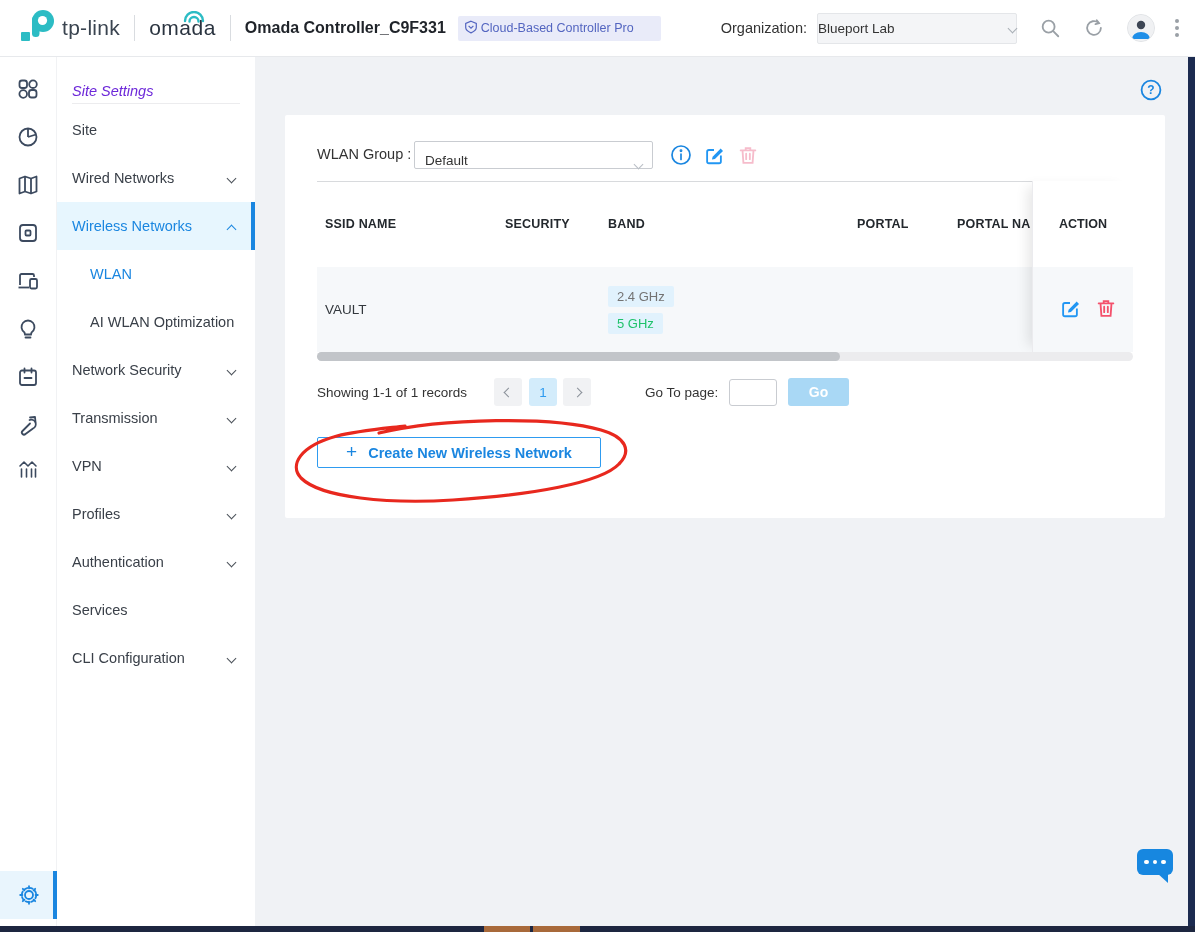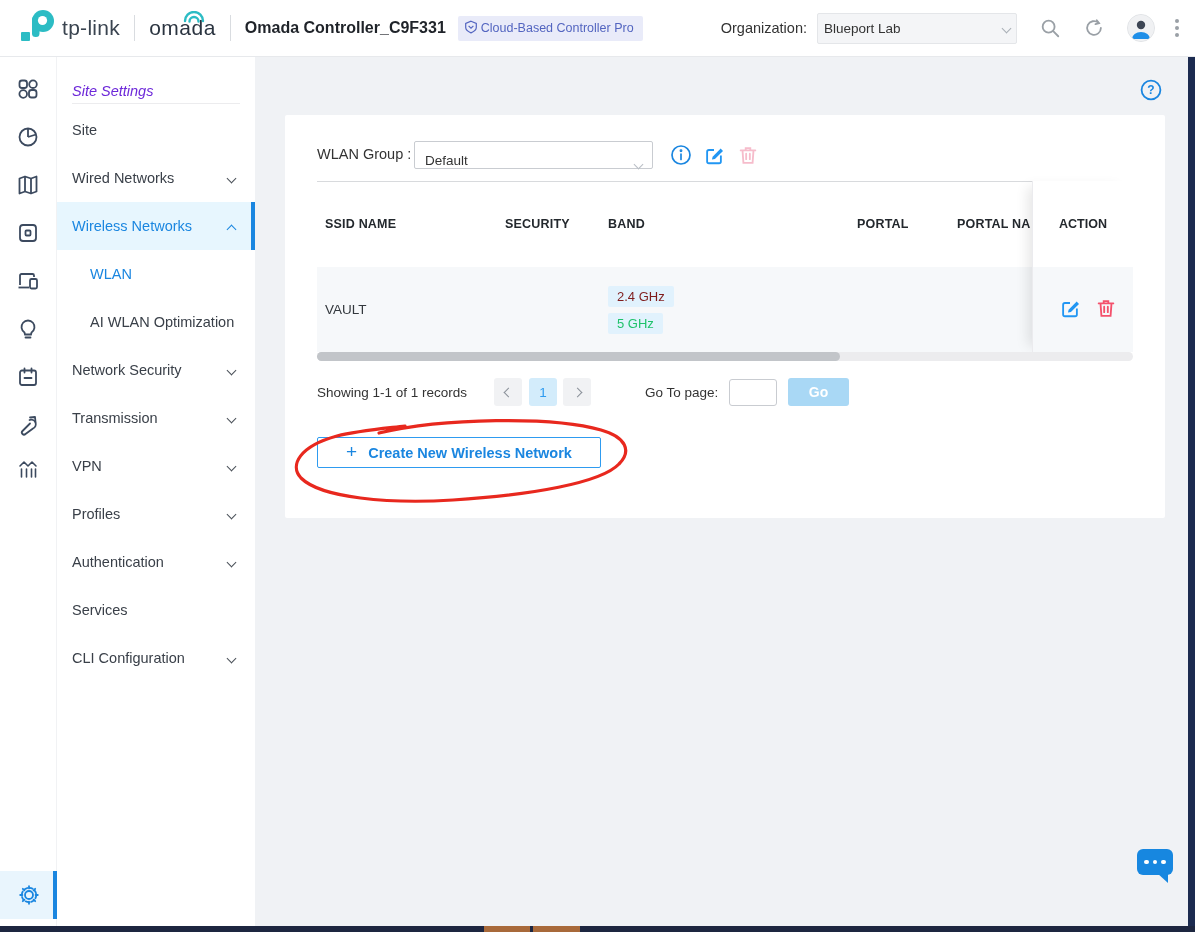--- a/index.html
+++ b/index.html
@@ -9,25 +9,25 @@
   
   .header { position:absolute; left:0; top:0; width:1195px; height:57px; background:#fff;
             border-bottom:1px solid #e7e9ec; display:flex; align-items:center; padding:0 16px 0 18px; z-index:30; }
   .hdr-div { width:1px; height:26px; background:#d9dce0; margin:0 14px; }
   .brand-word { font-size:21px; font-weight:500; color:#3a4450; letter-spacing:.3px; margin-left:6px; }
   .omada-wrap { position:relative; }
   .omada-word { font-size:21px; font-weight:500; color:#2b3440; letter-spacing:.5px; }
   .omada-arcs { position:absolute; left:50%; top:-7px; margin-left:-1px; }
   .ctl-title { font-size:16px; font-weight:bold; color:#1f2329; }
   .badge { display:flex; align-items:center; gap:3px; background:#e9ebf9; border-radius:2px;
-           padding:4px 9px 4px 6px; margin-left:12px; color:#5365c0; font-size:12.5px; }
+           padding:4px 27px 4px 6px; margin-left:12px; color:#5365c0; font-size:12.5px; }
   .hdr-right { margin-left:auto; display:flex; align-items:center; }
   .org-label { font-size:14.5px; color:#333; margin-right:10px;text-align:right; }
   .org-select { width:200px; height:31px; background:#f4f5f7; border:1px solid #e4e6e9; border-radius:2px;
-                display:flex; align-items:center; padding:0 6px; font-size:13.5px; color:#333; }
+                display:flex; align-items:center; padding:0 0; font-size:13.5px; color:#333; }
   .org-select .chv { margin-left:auto; color:#a9afb6; }
   .hdr-ico { margin-left:22px; display:flex; align-items:center; }
   .avatar { width:28px; height:28px; border-radius:50%; background:#eef0f2; overflow:hidden; border:1px solid #e2e4e7;}
   .kebab { display:flex; flex-direction:column; gap:3px; margin-left:20px; }
   .kebab i { width:4px; height:4px; border-radius:50%; background:#9aa0a6; display:block; }
 
   .chv { display:inline-block; width:7px; height:7px; border-right:1.7px solid currentColor; border-bottom:1.7px solid currentColor; }
   .chv.down { transform:rotate(45deg); }
   .chv.up { transform:rotate(-135deg); }
   .chv.left { transform:rotate(135deg); }
@@ -63,21 +63,21 @@
                display:flex; align-items:flex-end; padding:0 10px; font-size:13.5px; color:#333; background:#fff; }
   .wg-select .chv { margin-left:auto; color:#b9bec5; }
   .tool-ico { position:absolute; top:29px; }
 
   .tbl-topline { position:absolute; left:32px; top:66px; width:816px; height:1px; background:#d8dadd; }
   .th { position:absolute; top:66px; height:86px; display:flex; align-items:center; font-size:12.5px; font-weight:bold; color:#23282d; letter-spacing:.2px; }
   .row-bg { position:absolute; left:32px; top:152px; width:816px; height:85px; background:#f6f8fa; }
   .td { position:absolute; top:152px; height:85px; display:flex; align-items:center; font-size:13.5px; color:#33383d; }
   .band-col { flex-direction:column; align-items:flex-start; justify-content:center; gap:6px; }
   .band-badge { display:inline-block; background:#e1f2fd; border-radius:2px; padding:3px 9px; font-size:13px; }
-  .band-24 { color:#7f1d1d; }
+  .band-24 { color:#737373; }
   .band-5 { color:#1fc26b; }
 
   .fixed-col { position:absolute; left:747px; top:66px; width:101px; height:171px;
                border-left:1px solid #ebebee; box-shadow:-10px 0 12px -6px rgba(0,0,0,.10); }
   .fixed-col .fc-head { height:86px; background:#fff; display:flex; align-items:center; padding-left:26px;
                         font-size:12.5px; font-weight:bold; color:#23282d; }
   .fixed-col .fc-row { height:85px; background:#f6f8fa; display:flex; align-items:center; gap:14px; padding-left:26px; }
 
   .hscroll { position:absolute; left:32px; top:237px; width:816px; height:9px; background:#ececee; border-radius:5px; }
   .hscroll .thumb { position:absolute; left:0; top:0; width:523px; height:9px; background:#c2c5c9; border-radius:5px; }

